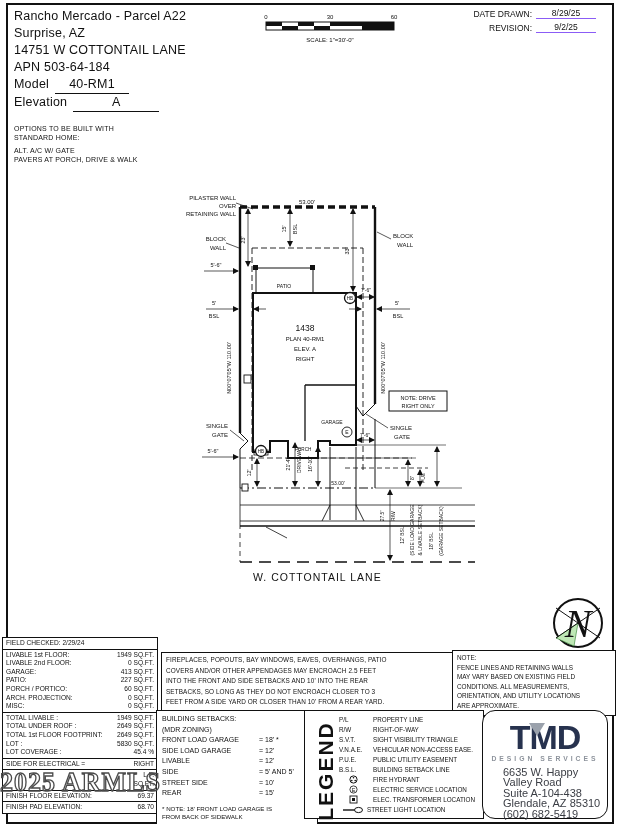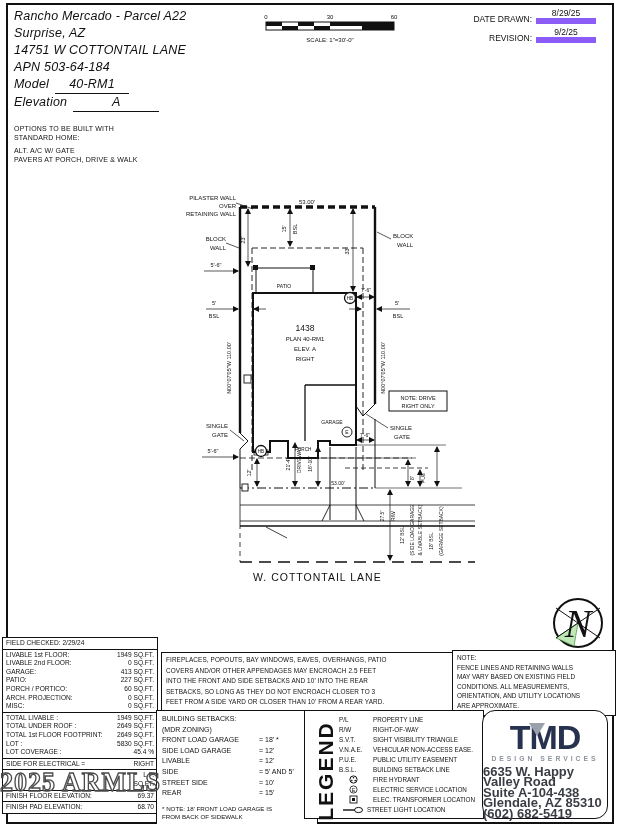--- a/index.html
+++ b/index.html
@@ -1,29 +1,29 @@
 <!DOCTYPE html>
 <html><head>
 <meta charset="utf-8">
 <style>
   html,body{margin:0;padding:0;background:#fff;}
   body{width:617px;height:824px;position:relative;font-family:"Liberation Sans",sans-serif;color:#111;}
   .page{position:absolute;left:6px;top:3px;width:604px;height:817px;border:2px solid #111;background:#fff;}
   .abs{position:absolute;}
   
   .hdr{left:14px;top:8px;font-size:12.5px;line-height:17px;letter-spacing:.2px;}
-  .hdr .row{white-space:nowrap;font-style:italic;}
+  .hdr .row{white-space:nowrap;}
   .u{display:inline-block;border-bottom:1.2px solid #111;text-align:center;}
   .mdl{width:74px;margin-left:6px;}
   .elv{width:86px;margin-left:6px;}
   
   .dates{left:470px;top:8px;font-size:8.5px;}
   .drow{display:flex;align-items:flex-end;margin-bottom:3px;}
   .dlab{width:62px;text-align:right;}
-  .dval{width:60px;text-align:center;border-bottom:6px solid #8b5cf6;margin-left:4px;font-size:8.5px;}
+  .dval{width:60px;text-align:center;border-bottom:1px solid #8b5cf6;margin-left:4px;font-size:8.5px;}
   
   .opts{left:14px;top:125px;font-size:7px;line-height:8.5px;letter-spacing:.2px;}
   .opts .gap{height:5px;}
   
   .ltable{left:2px;top:637px;width:154px;border:1.6px solid #111;background:#fff;font-size:6.6px;}
   .sec{border-top:1.6px solid #111;padding:1px 3px;}
   .sec:first-child{border-top:none;}
   .trow{display:flex;justify-content:space-between;line-height:8.6px;white-space:nowrap;}
   .trow .v{text-align:right;}
   
@@ -42,21 +42,21 @@
   .legtitle{position:absolute;left:2px;top:8px;width:30px;height:95px;}
   .legtitle span{position:absolute;left:-31px;top:40px;transform:rotate(-90deg);transform-origin:center;
       font-size:21px;letter-spacing:2px;font-weight:bold;width:100px;text-align:center;display:block;}
   .lgrows{position:absolute;left:34px;top:3px;right:2px;font-size:6.3px;}
   .lgrow{display:flex;align-items:center;height:10.1px;white-space:nowrap;}
   .lgabbr{width:34px;display:inline-flex;justify-content:flex-start;align-items:center;}
   .lgabbr .sym{margin-left:10px;}
   .firm{left:482px;top:710px;width:124px;height:107px;border-radius:13px;}
   .logo{position:absolute;left:10px;top:8px;width:104px;height:36px;}
   .tagline{position:absolute;left:0;top:44px;width:100%;text-align:center;font-size:6.8px;letter-spacing:3px;color:#8d939c;font-weight:bold;}
-  .addr{position:absolute;left:0;top:56px;font-size:13px;line-height:10.4px;color:#3a3d44;font-weight:bold;}
+  .addr{position:absolute;left:20px;top:56px;font-size:11px;line-height:10.4px;color:#3a3d44;}
   
   svg text{font-family:"Liberation Sans",sans-serif;fill:#111;}
   .t6{font-size:6px;} .t55{font-size:5.5px;} .t5{font-size:5px;} .t46{font-size:4.6px;}
   .t85{font-size:8.5px;} .t10{font-size:10.5px;letter-spacing:1px;}
   .northarrow{left:546px;top:594px;}
 </style>
 </head>
 <body>
 
 <div class="page"></div>

